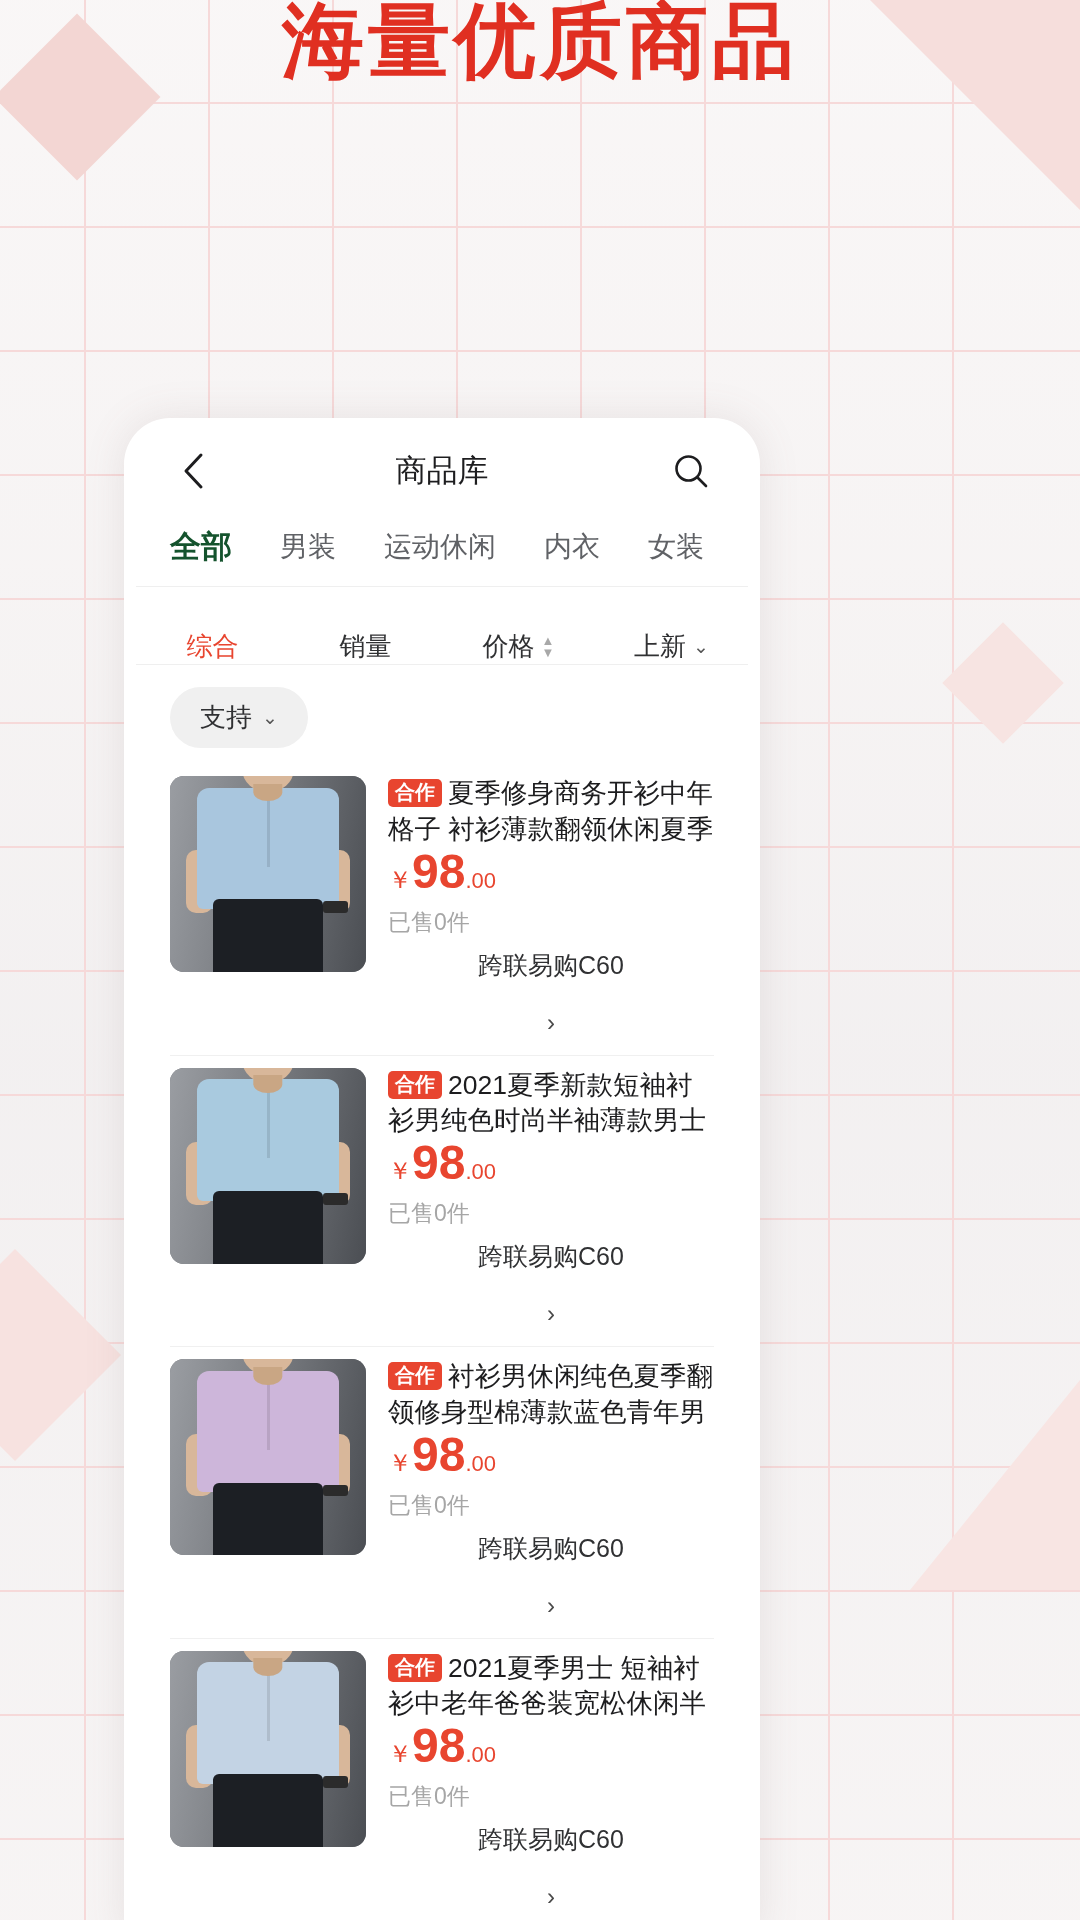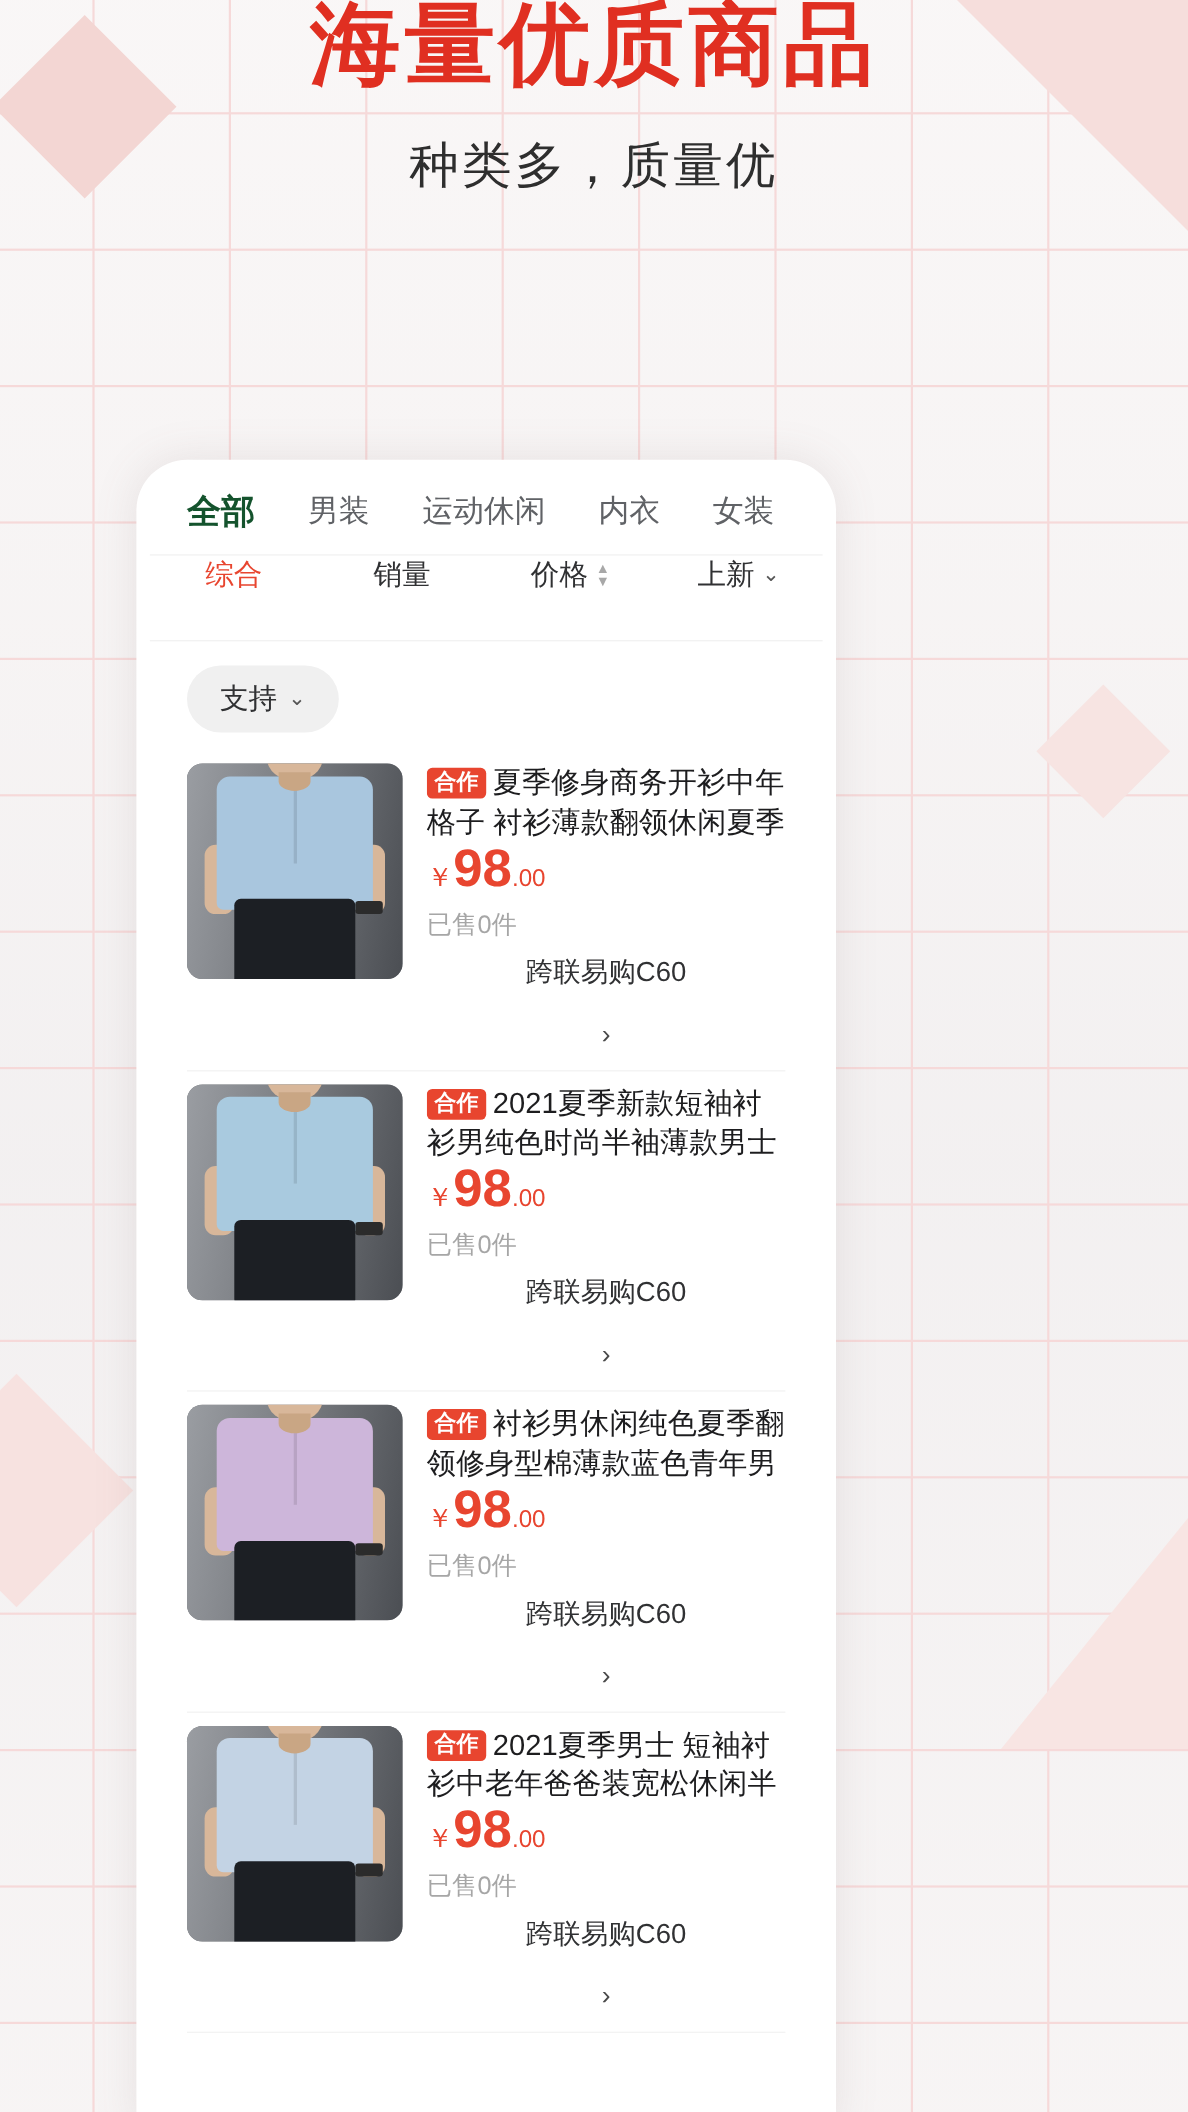--- a/index.html
+++ b/index.html
@@ -161,21 +161,21 @@
   }
   .cat-tab.active {
     font-size: 31px;
     font-weight: bold;
     color: #14532d;
   }
 
   
   #sort-row {
     display: flex;
-    align-items: flex-start;
+    align-items: flex-end;
     height: 78px;
     border-bottom: 1.5px solid #efefef;
   }
   .sort-item {
     flex: 1;
     display: flex; align-items: center; justify-content: center;
     gap: 7px;
     font-size: 26px;
     color: #303133;
   }
@@ -302,27 +302,40 @@
 
   <div class="deco-diamond" style="left:18px; top:38px; width:118px; height:118px; background:#f3d6d3;"></div>
   <div class="deco-diamond" style="left:-60px; top:1280px; width:150px; height:150px; background:#f7e2e0;"></div>
   <div class="deco-tri" style="right:0; top:0; border-top:210px solid #f6dedc; border-left:210px solid transparent;"></div>
   <div class="deco-tri" style="right:0; top:1380px; border-bottom:210px solid #f8e5e3; border-left:170px solid transparent;"></div>
   <div class="deco-diamond" style="right:34px; top:640px; width:86px; height:86px; background:#f7e4e2;"></div>
 </div>
 
 <div id="headline-block">
   <div id="headline-main">海量优质商品</div>
-  <div id="headline-sub">种类多，质量优</div>
 </div>
 
 <div id="phone">
   <div id="phone-screen">
 
 
+    <div id="nav-bar">
+      <div id="nav-back">
+        <svg width="22" height="38" viewBox="0 0 22 38">
+          <path d="M19 3 L4 19 L19 35" stroke="#1d1d1f" stroke-width="3" fill="none" stroke-linecap="round" stroke-linejoin="round"></path>
+        </svg>
+      </div>
+      <div id="nav-title">商品库</div>
+      <div id="nav-search">
+        <svg width="38" height="38" viewBox="0 0 38 38">
+          <circle cx="16.5" cy="16.5" r="12" stroke="#1d1d1f" stroke-width="2.6" fill="none"></circle>
+          <path d="M25.5 25.5 L34 34" stroke="#1d1d1f" stroke-width="2.6" stroke-linecap="round"></path>
+        </svg>
+      </div>
+    </div>
 
     <div id="cat-tabs">
       <div class="cat-tab active">全部</div>
       <div class="cat-tab">男装</div>
       <div class="cat-tab">运动休闲</div>
       <div class="cat-tab">内衣</div>
       <div class="cat-tab">女装</div>
       <div class="cat-tab">服饰配</div>
     </div>
 

